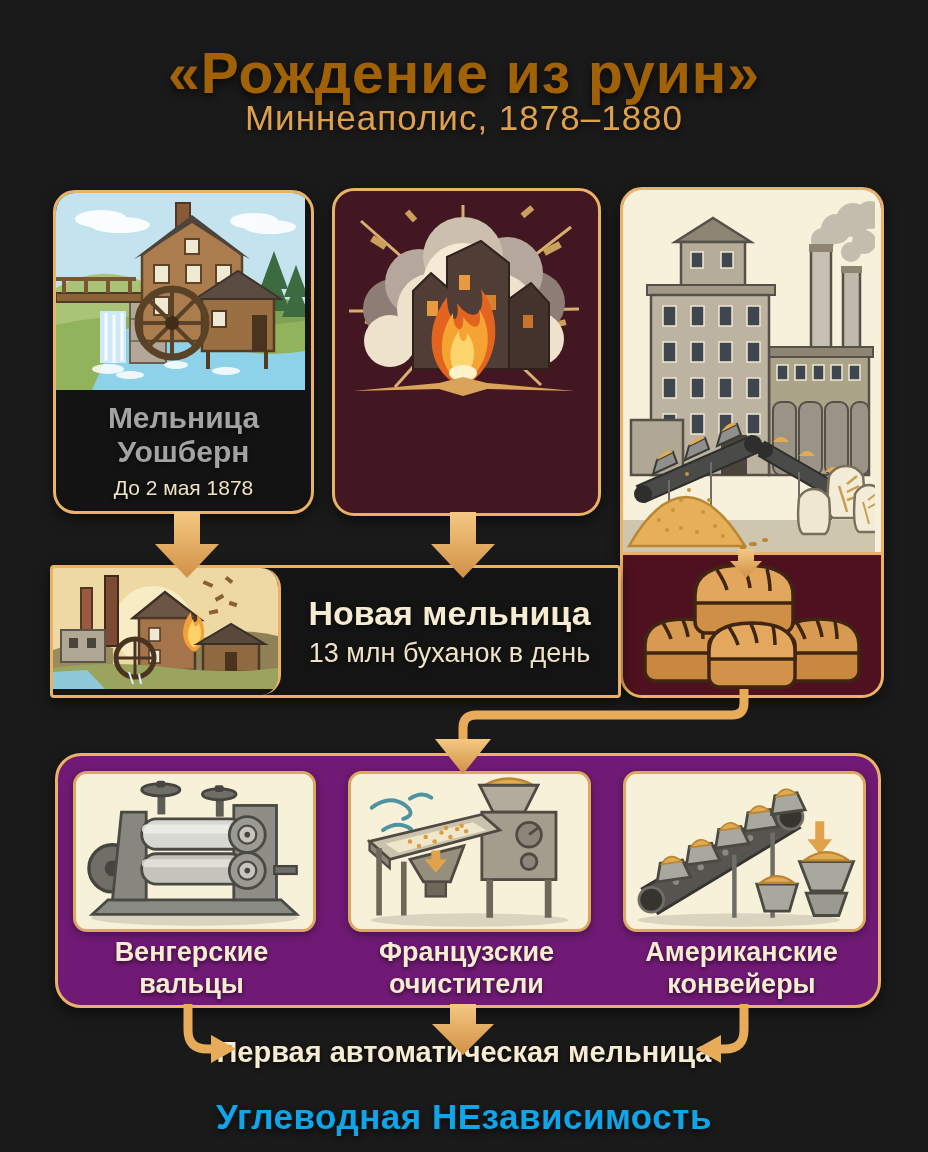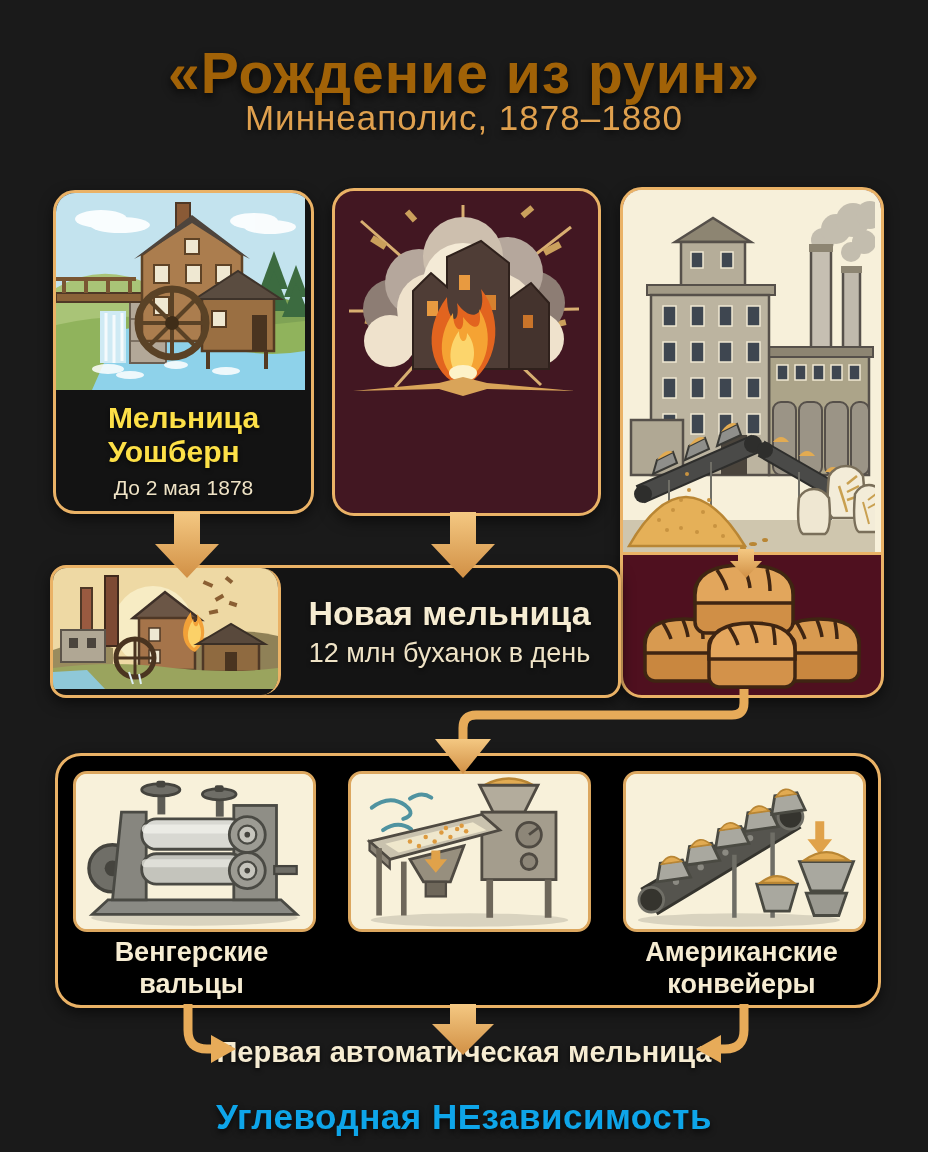--- a/index.html
+++ b/index.html
@@ -20,35 +20,35 @@
     text-shadow:0 3px 6px rgba(0,0,0,.6);
   }
   .card{
     position:absolute;border:3px solid #eab266;border-radius:22px;
     box-shadow:0 5px 14px rgba(0,0,0,.55);overflow:hidden;
     display:flex;flex-direction:column;
   }
   .card-img{flex:0 0 auto;overflow:hidden;line-height:0;}
   .card-img svg{display:block;}
   .card-text{flex:1 1 auto;display:flex;flex-direction:column;align-items:center;justify-content:center;gap:7px;}
-  .card-title{font-size:30px;font-weight:bold;color:#fde047;line-height:1.12;text-align:left;text-shadow:0 2px 4px rgba(0,0,0,.6);}
+  .card-title{font-size:30px;font-weight:bold;color:#a3a3a3;line-height:1.12;text-align:center;text-shadow:0 2px 4px rgba(0,0,0,.6);}
   .card-date{font-size:21px;color:#efe3c6;text-align:center;text-shadow:0 2px 4px rgba(0,0,0,.6);}
   #card-washburn{left:53px;top:190px;width:255px;height:318px;background:#131313;}
   #card-explosion{left:332px;top:188px;width:263px;height:322px;background:#421722;}
   #card-factory{left:620px;top:187px;width:258px;height:505px;background:#4f101f;}
   #card-factory .card-img{border-bottom:3px solid #eab266;}
   #bread-wrap{flex:1;display:flex;align-items:center;justify-content:center;}
-  #card-newmill{left:50px;top:565px;width:565px;height:127px;background:#141414;border-radius:16px;flex-direction:row;}
+  #card-newmill{left:50px;top:565px;width:565px;height:127px;background:#141414;border-radius:4px;flex-direction:row;}
   #newmill-img{flex:0 0 225px;border-right:3px solid #eab266;border-radius:0 20px 20px 0;overflow:hidden;line-height:0;}
   #newmill-text{flex:1;display:flex;flex-direction:column;align-items:center;justify-content:center;gap:5px;}
   #newmill-title{font-size:34px;font-weight:bold;color:#f6ecd2;text-shadow:0 2px 4px rgba(0,0,0,.6);}
   #newmill-sub{font-size:27px;color:#efe3c6;text-shadow:0 2px 4px rgba(0,0,0,.6);}
   #panel-innovations{
     position:absolute;left:55px;top:753px;width:820px;height:249px;
-    background:#000000;border:3px solid #eab266;border-radius:26px;
+    background:#701a75;border:3px solid #eab266;border-radius:26px;
     box-shadow:0 5px 14px rgba(0,0,0,.55);
   }
   .machine-card{
     position:absolute;top:15px;width:237px;height:155px;background:#f8f1da;
     border:3px solid #dca75f;border-radius:14px;overflow:hidden;line-height:0;
     box-shadow:0 3px 8px rgba(0,0,0,.35);
   }
   .machine-label{
     position:absolute;top:180px;width:237px;text-align:center;
     font-size:27px;font-weight:bold;color:#f6ecd2;line-height:1.2;
@@ -416,21 +416,21 @@
         </g>
         <path d="M0,104 L34,102 52,121 0,121 Z" fill="#8fc8d8"></path>
         <g stroke="#dff0f5" stroke-width="2">
             <line x1="76" y1="104" x2="80" y2="116"></line>
             <line x1="86" y1="106" x2="88" y2="116"></line>
           </g>
       </svg>
     </div>
     <div id="newmill-text">
       <div id="newmill-title">Новая мельница</div>
-      <div id="newmill-sub">12 млн буханок в день</div>
+      <div id="newmill-sub">13 млн буханок в день</div>
     </div>
   </div>
 
   <div id="panel-innovations">
 
     <div class="machine-card" style="left:15px">
       <svg width="237" height="155" viewBox="0 0 210 138">
         <rect width="210" height="138" fill="#f8f1da"></rect>
         <ellipse cx="105" cy="128" rx="92" ry="7" fill="#000000" opacity="0.12"></ellipse>
         <polygon points="28,112 182,112 196,125 14,125" fill="#8a8a84" stroke="#4a4a44" stroke-width="2.5"></polygon>
@@ -568,20 +568,24 @@
               <polygon points="116,98 152,98 145,122 123,122" fill="#a9a89f" stroke="#4a4a42" stroke-width="2.5"></polygon>
               <path d="M119,97 Q134,85 149,97 Z" fill="#e2ab52" stroke="#b98634" stroke-width="2"></path>
             </g>
         </g>
       </svg>
     </div>
 
     <div class="machine-label" style="left:15px">
       <div>Венгерские</div>
       <div>вальцы</div>
+    </div>
+    <div class="machine-label" style="left:290px">
+      <div>Французские</div>
+      <div>очистители</div>
     </div>
     <div class="machine-label" style="left:565px">
       <div>Американские</div>
       <div>конвейеры</div>
     </div>
   </div>
 
   <div class="abs center-text result-label">Первая автоматическая мельница</div>
   <div class="abs center-text footer-label">Углеводная НЕзависимость</div>
 

